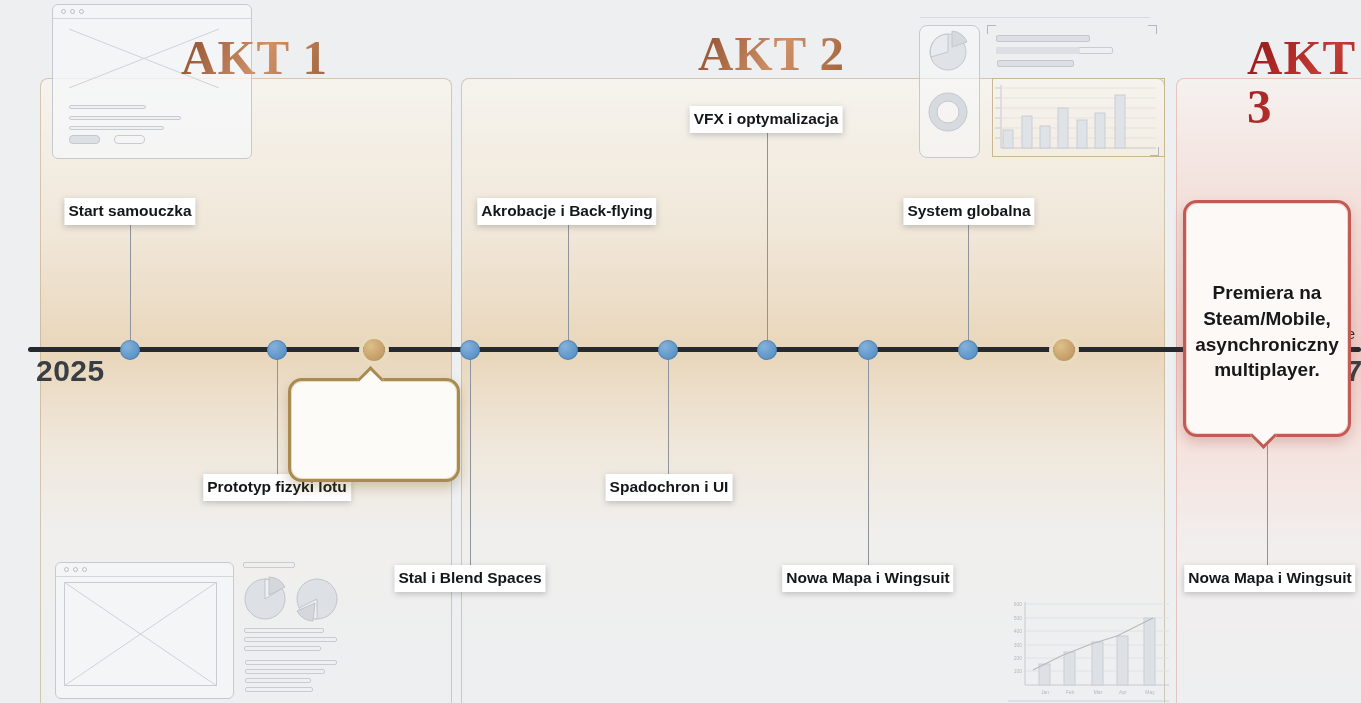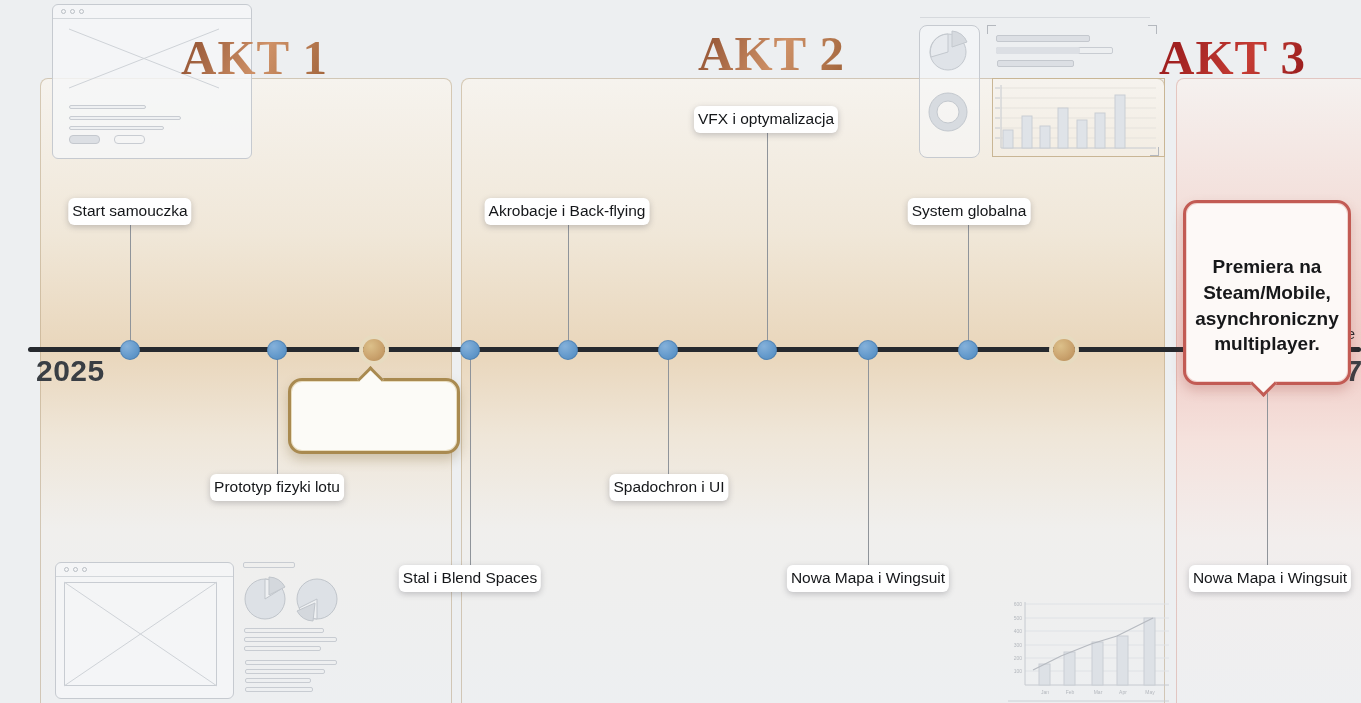--- a/index.html
+++ b/index.html
@@ -38,27 +38,27 @@
     box-shadow:0 0 0 4px #e7dbc0;}
   .dot.red{width:22px;height:22px;top:339px;
     background:radial-gradient(circle at 35% 32%,#d5544a 0%,#c1392f 60%,#a92c24 100%);
     box-shadow:0 0 0 4px #e5a29a;}
 
   .year{position:absolute;font-size:30px;font-weight:bold;color:#393e44;letter-spacing:.5px;}
   .oos{position:absolute;font-size:14.5px;color:#26282b;}
 
   
   .pill{position:absolute;transform:translateX(-50%);background:#ffffff;color:#141619;
-        font-size:15.5px;font-weight:normal;white-space:nowrap;padding:4px 4px 5px;
-        border-radius:6px;box-shadow:0 2px 6px rgba(60,60,72,.28);}
+        font-size:15.5px;font-weight:bold;white-space:nowrap;padding:4px 4px 5px;
+        border-radius:0;box-shadow:0 2px 6px rgba(60,60,72,.28);}
 
   
   .callout{position:absolute;background:#fcfbf7;border-radius:14px;text-align:center;
            font-weight:bold;color:#17181a;white-space:pre-line;line-height:1.35;
-           padding:0 5px;box-sizing:border-box;}
+           padding:26px 5px;box-sizing:border-box;}
   .callout.gold{border:3px solid #a98a50;font-size:17px;
            box-shadow:0 6px 12px rgba(120,92,40,.28), inset 0 0 0 1px #e9ddbf;}
   .callout.red{border:3px solid #c25b54;font-size:19px;background:#fdf9f7;
            box-shadow:0 6px 12px rgba(160,70,62,.25), inset 0 0 0 1px #f0d4cf;}
   .arrow{position:absolute;width:16px;height:16px;transform:rotate(45deg);background:inherit;}
   .arrow.up{top:-11px;border-top:3px solid #a98a50;border-left:3px solid #a98a50;}
   .arrow.down{bottom:-11px;border-bottom:3px solid #c25b54;border-right:3px solid #c25b54;}
 
   
   .win{position:absolute;border:1px solid #c6cad0;border-radius:6px;background:rgba(245,247,248,.82);}
@@ -205,21 +205,21 @@
     <text x="42" y="96" font-size="5" text-anchor="middle">Jan</text>
     <text x="67" y="96" font-size="5" text-anchor="middle">Feb</text>
     <text x="95" y="96" font-size="5" text-anchor="middle">Mar</text>
     <text x="120" y="96" font-size="5" text-anchor="middle">Apr</text>
     <text x="147" y="96" font-size="5" text-anchor="middle">May</text>
     <line x1="5" y1="103" x2="166" y2="103" stroke="#cdd1d6"></line>
   </svg>
 
   <div class="akt-title bronze" style="left:181px;top:33px;">AKT 1</div>
   <div class="akt-title bronze" style="left:698px;top:29px;">AKT 2</div>
-  <div class="akt-title red" style="left:1159px;top:33px;text-decoration:underline;">AKT 3</div>
+  <div class="akt-title red" style="left:1247px;top:33px;text-decoration:underline;">AKT 3</div>
 
   <div class="conn" style="left:130px;top:224px;height:122px;"></div>
   <div class="conn" style="left:277px;top:352px;height:124px;"></div>
   <div class="conn" style="left:470px;top:352px;height:215px;"></div>
   <div class="conn" style="left:568px;top:224px;height:122px;"></div>
   <div class="conn" style="left:668px;top:352px;height:124px;"></div>
   <div class="conn" style="left:767px;top:132px;height:214px;"></div>
   <div class="conn" style="left:868px;top:352px;height:215px;"></div>
   <div class="conn" style="left:968px;top:224px;height:122px;"></div>
   <div class="conn" style="left:1267px;top:352px;height:215px;"></div>

